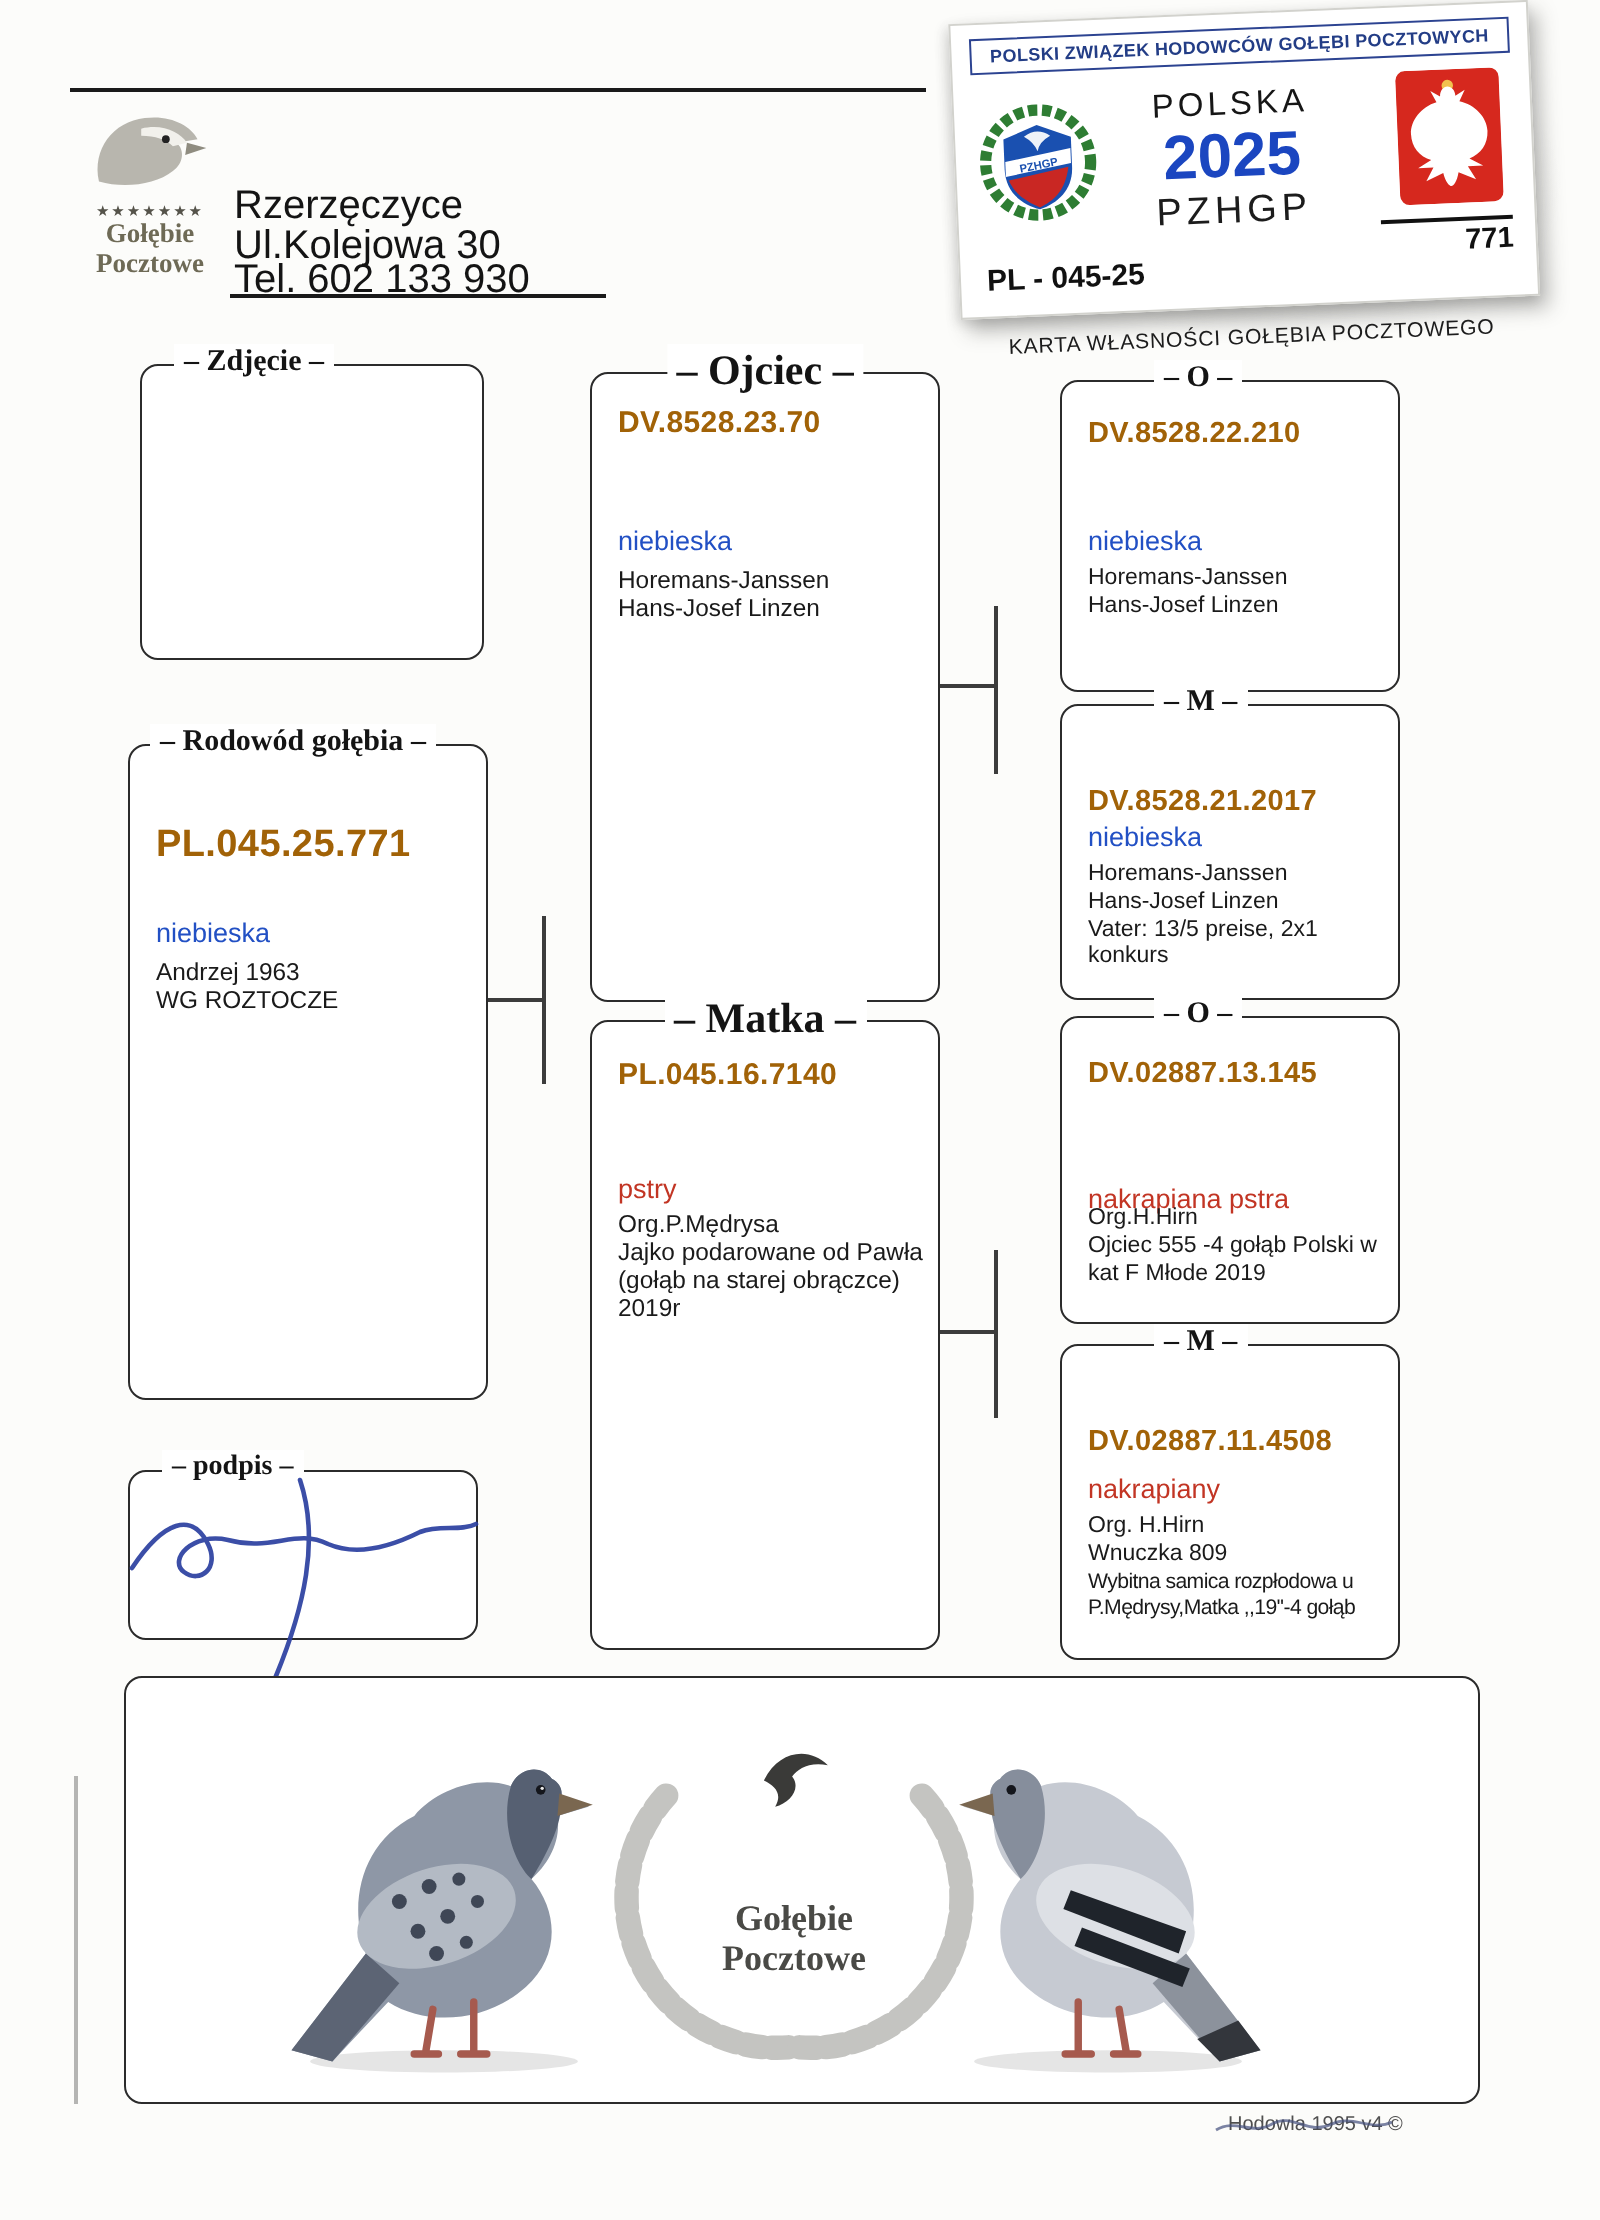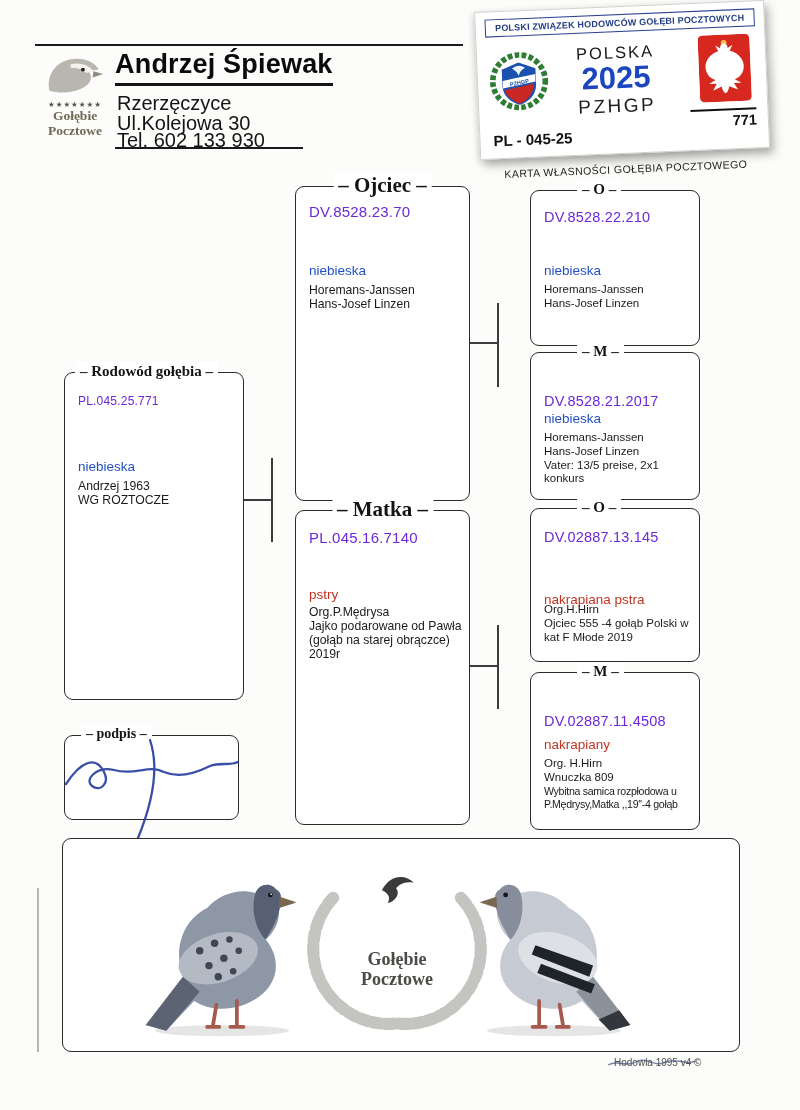--- a/index.html
+++ b/index.html
@@ -8,21 +8,21 @@
         font-family:"Liberation Sans",sans-serif;overflow:hidden;color:#151515;}
   .hline{position:absolute;height:2.2px;background:#1a1a1a;}
   .box{position:absolute;background:#fff;border:1.6px solid #2b2b2b;border-radius:9px;}
   .legend{position:absolute;top:-11px;left:16px;background:#fff;padding:0 5px;
           font-family:"Liberation Serif",serif;font-weight:700;font-size:15px;color:#141414;
           white-space:nowrap;line-height:1.25;}
   .legend::before{content:"– ";}
   .legend::after{content:" –";}
   .legend.big{left:50%;transform:translateX(-50%);top:-15px;font-size:21px;}
   .legend.gp{left:46px;}
-  .ring{position:absolute;left:13px;font-weight:400;font-size:15px;color:#6d28d9;
+  .ring{position:absolute;left:13px;font-weight:700;font-size:15px;color:#a16207;
         white-space:nowrap;letter-spacing:.2px;}
   .gp .ring{font-size:14.5px;}
   .cw{position:absolute;left:13px;font-size:13.5px;white-space:nowrap;}
   .c-blue{color:var(--blue,#2250c4);}
   .c-red{color:var(--red,#c23524);}
   .info{position:absolute;left:13px;font-size:12.2px;color:#1a1a1a;white-space:nowrap;}
   .gp .info{font-size:11.5px;}
   .info.tight{font-size:10.6px;letter-spacing:-.3px;}
   .conn{position:absolute;background:#3c3c3c;}
 
@@ -73,21 +73,20 @@
       <path d="M6 44 C2 26 14 10 32 8 C46 6 58 12 62 20 L50 22 C55 26 54 34 48 38 C38 46 20 48 6 44 Z" fill="#b8b6ae"></path>
       <path d="M30 14 C42 11 52 16 56 22 L48 24 C44 20 38 18 30 18 Z" fill="#f2f1ec"></path>
       <circle cx="44" cy="20" r="2.2" fill="#222"></circle>
       <path d="M56 22 L67 25 L55 29 Z" fill="#8f8c80"></path>
     </svg>
     <div class="stars">★★★★★★★</div>
     <div class="lt">Gołębie</div>
     <div class="lt">Pocztowe</div>
   </div>
 
-  <div class="breeder-name">Andrzej Śpiewak</div>
   <div class="addr" style="top:92px;">Rzerzęczyce</div>
   <div class="addr" style="top:112px;">Ul.Kolejowa 30</div>
   <div class="addr" style="top:129px;">Tel. 602 133 930</div>
   <div class="hline" style="left:115px;top:147px;width:188px;"></div>
 
   <div class="stamp-backdrop"></div>
   <div class="stamp-wrap">
     <div class="stamp-card">
       <div class="assoc">POLSKI ZWIĄZEK HODOWCÓW GOŁĘBI POCZTOWYCH</div>
 
@@ -111,24 +110,27 @@
         <circle cx="27" cy="8.5" r="3" fill="#f2c14e"></circle>
         <path d="M27 9 C29 9 31 11 31 14 L36 11 L33 17 C41 19 47 26 47 33 C47 40 43 45 37 47 L44 51 L36 51 L40 58 L31 54 C30 59 28 61 27 61 C26 61 24 59 23 54 L14 58 L18 51 L10 51 L17 47 C11 45 7 40 7 33 C7 26 13 19 21 17 L18 11 L23 14 C23 11 25 9 27 9 Z" fill="#fff"></path>
       </svg>
 
       <div class="ringnum">771</div>
       <div class="ringprefix">PL - 045-25</div>
     </div>
     <div class="stamp-caption">KARTA WŁASNOŚCI GOŁĘBIA POCZTOWEGO</div>
   </div>
 
+  <div class="box" style="left:70px;top:182px;width:172px;height:148px;">
+    <span class="legend">Zdjęcie</span>
+  </div>
 
   <div class="box" style="left:64px;top:372px;width:180px;height:328px;">
     <span class="legend" style="left:10px;">Rodowód gołębia</span>
-    <div class="ring" style="top:21px;font-size:12px;">PL.045.25.771</div>
+    <div class="ring" style="top:39px;font-size:19px;">PL.045.25.771</div>
     <div class="cw c-blue" style="top:86px;">niebieska</div>
     <div class="info" style="top:106px;">Andrzej 1963</div>
     <div class="info" style="top:120px;">WG ROZTOCZE</div>
   </div>
 
   <div class="box" style="left:64px;top:735px;width:175px;height:85px;">
     <span class="legend" style="font-size:14px;">podpis</span>
   </div>
   <svg style="position:absolute;left:52px;top:726px;" width="210" height="160" viewBox="0 0 210 160">
     <g fill="none" stroke="#2b3fa0" stroke-width="2.3" stroke-linecap="round" opacity="0.92">

